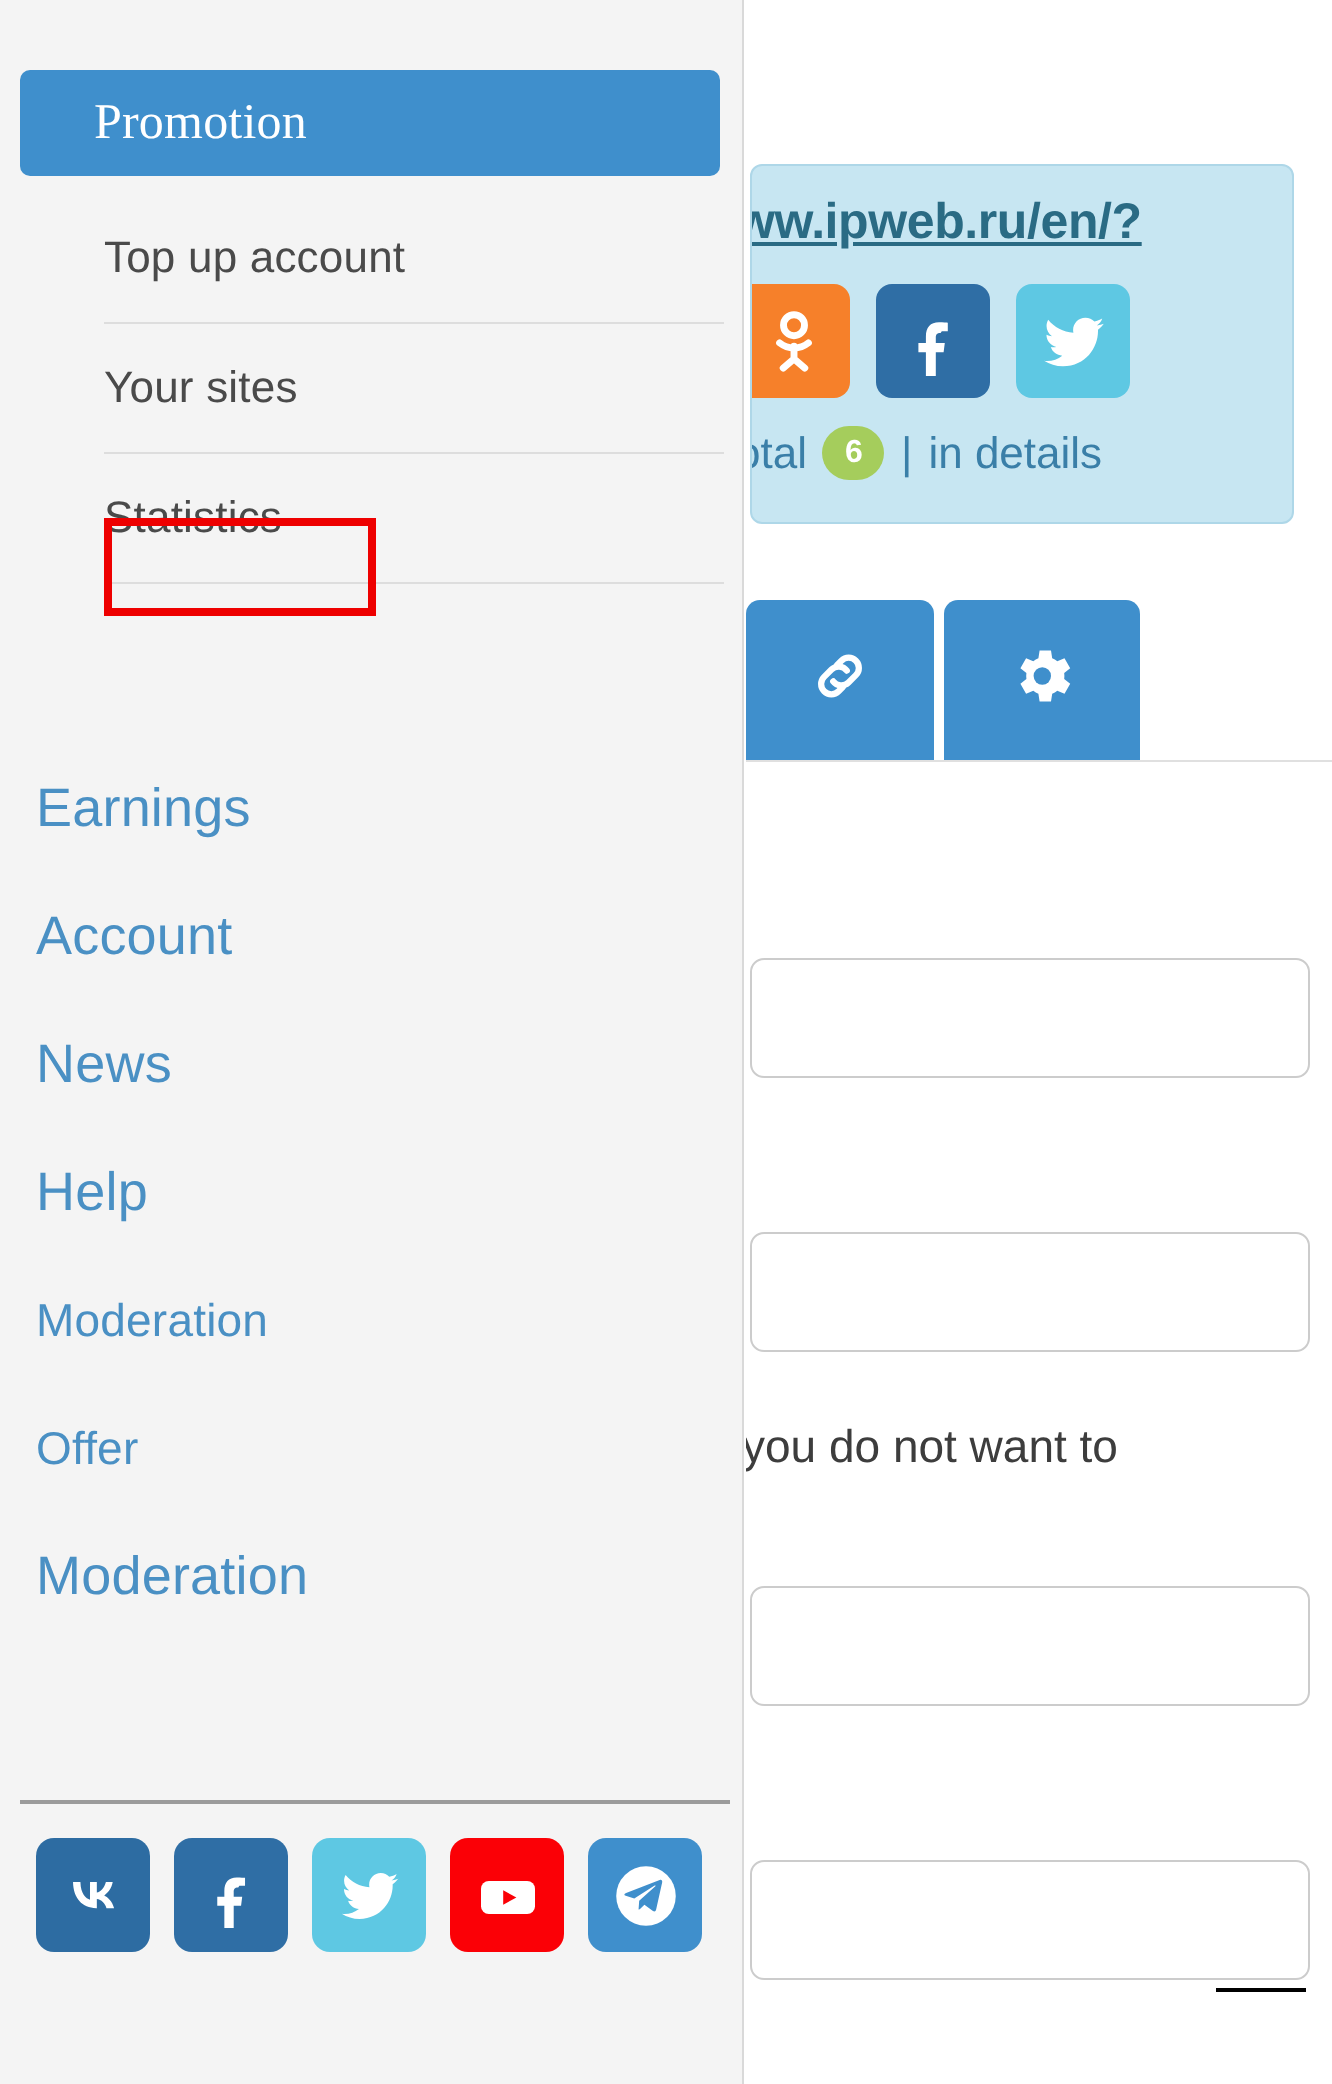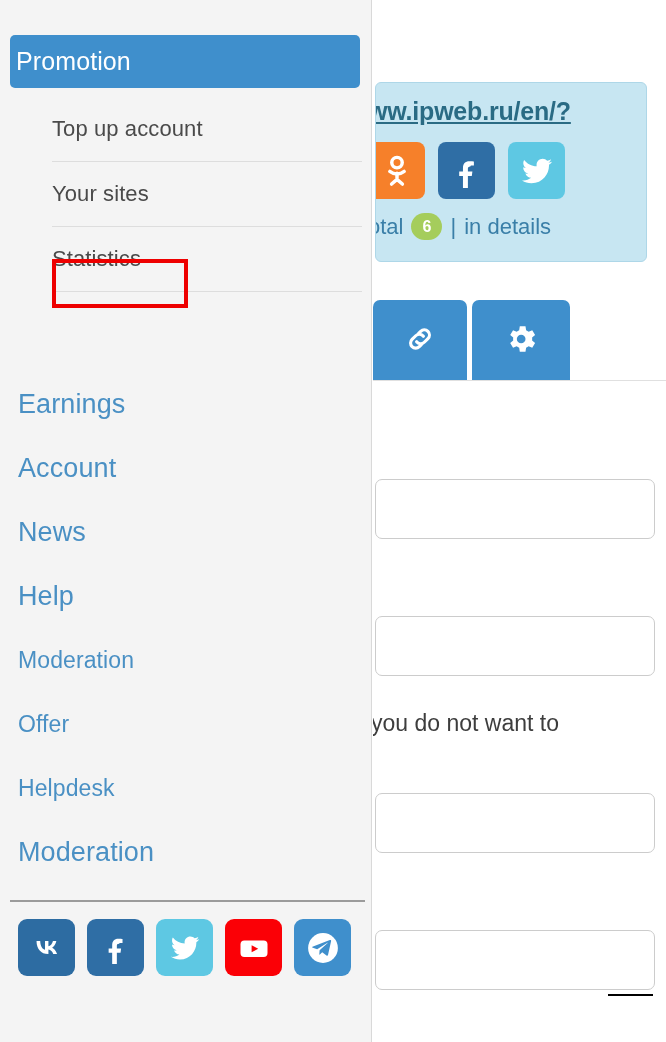--- a/index.html
+++ b/index.html
@@ -36,22 +36,23 @@
     height: 53px;
     background: #3f8fcc;
     border-radius: 5px;
     box-sizing: border-box;
     display: flex;
     align-items: center;
   }
   .section-header-label {
     color: #ffffff;
     font-size: 25px;
-    padding-left: 6px;
+    padding-left: 37px;
     letter-spacing: 0.1px;
+    font-family: Liberation Serif, serif;
   }
 
   .submenu {
     position: absolute;
     left: 52px;
     top: 97px;
     width: 310px;
   }
   .submenu-item {
     height: 65px;
@@ -306,21 +307,20 @@
     <div class="highlight-box"></div>
   </div>
 
   <div class="mainnav">
     <a href="#" class="nav-item lg">Earnings</a>
     <a href="#" class="nav-item lg">Account</a>
     <a href="#" class="nav-item lg">News</a>
     <a href="#" class="nav-item lg">Help</a>
     <a href="#" class="nav-item md">Moderation</a>
     <a href="#" class="nav-item md">Offer</a>
-    <a href="#" class="nav-item md">Helpdesk</a>
     <a href="#" class="nav-item xl">Moderation</a>
   </div>
 
   <div class="nav-divider"></div>
 
   <div class="social-row">
     <a href="#" class="social-btn sb-vk">
       <svg width="34" height="34" viewBox="0 0 24 24" fill="#ffffff" aria-hidden="true">
         <path d="M12.8 16.3c-5 0-8.1-3.5-8.2-9.2h2.6c.1 4.2 2 5.9 3.4 6.2V7.1h2.4v3.7c1.3-.1 2.7-1.7 3.2-3.7h2.4c-.4 2.4-1.9 4-3 4.7 1.1.5 2.8 1.9 3.5 4.5h-2.7c-.5-1.7-1.8-3-3.4-3.2v3.2h-.2z"></path>
       </svg>

